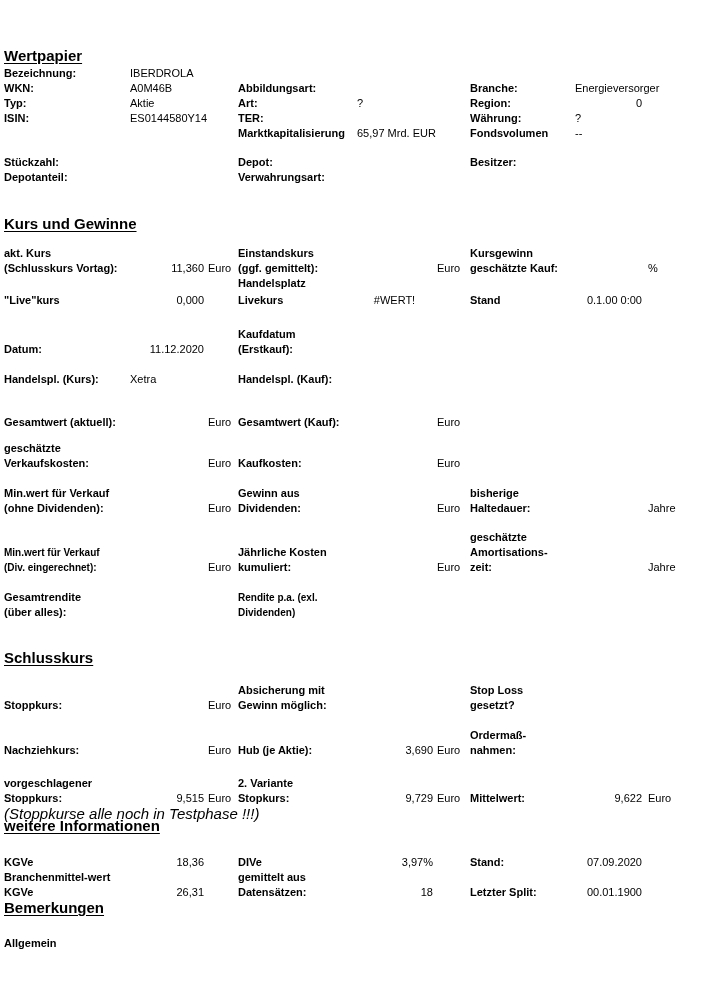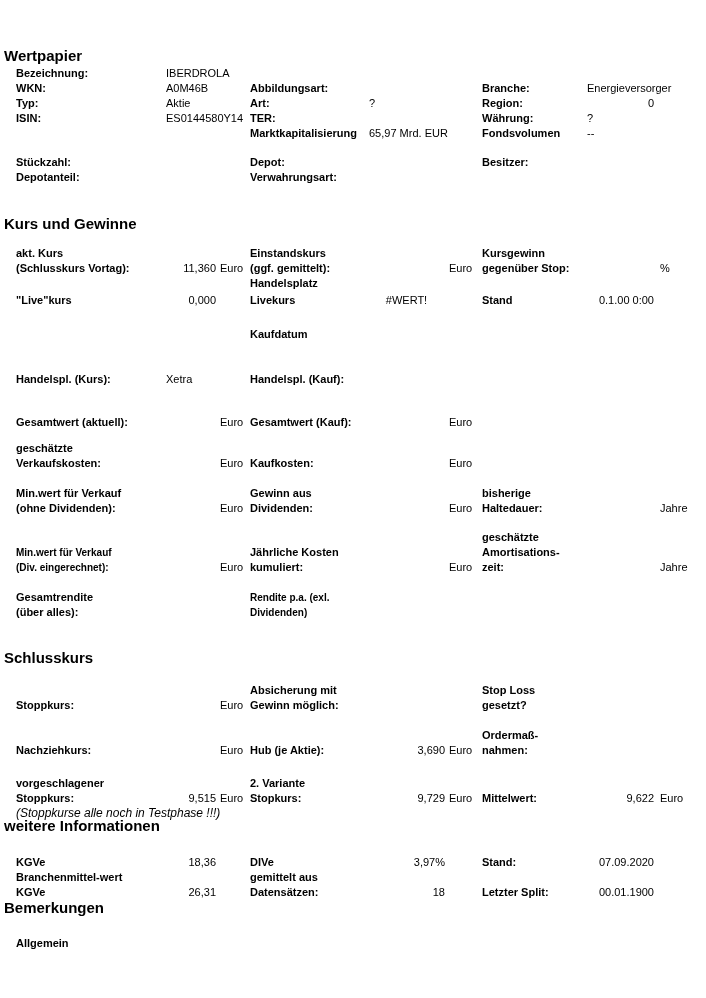--- a/index.html
+++ b/index.html
@@ -1,30 +1,30 @@
 <!DOCTYPE html>
 <html><head>
 <meta charset="utf-8">
 <style>
   html,body{margin:0;padding:0;background:#fff;}
   .page{position:relative;width:706px;height:998px;background:#ffffff;color:#000;
         font-family:"Liberation Sans",sans-serif;font-size:11px;line-height:15px;overflow:hidden;}
   .title{position:absolute;top:2px;left:0;width:706px;text-align:center;
          font-size:17.5px;font-weight:bold;line-height:24px;}
   .h{position:absolute;left:4px;font-size:15px;font-weight:bold;line-height:18px;
-     text-underline-offset:2px;white-space:nowrap;}
-  .row{position:absolute;left:12px;top:0;width:631px;height:15px;}
+     text-decoration:underline;text-underline-offset:2px;white-space:nowrap;}
+  .row{position:absolute;left:0;top:0;width:631px;height:15px;}
   .row span{position:absolute;top:0;white-space:nowrap;}
   .l{font-weight:bold;}
   .v{font-weight:normal;}
   .sm{font-size:10px;}
-  .note{font-style:italic;font-weight:normal;font-size:12px;left:4px;}
+  .note{font-style:italic;font-weight:normal;font-size:15px;left:4px;}
   .c1l{left:4px;}
   .c1v{left:130px;width:74px;text-align:right;}
-  .c1t{left:130px;margin-left:24px;}
+  .c1t{left:130px;}
   .c1u{left:208px;}
   .c2l{left:238px;}
   .c2v{left:356px;width:77px;text-align:right;}
   .c2t{left:357px;}
   .c2c{left:356px;width:77px;text-align:center;}
   .c2u{left:437px;}
   .c3l{left:470px;}
   .c3v{left:575px;width:67px;text-align:right;}
   .c3t{left:575px;}
   .c3u{left:648px;}
@@ -83,36 +83,41 @@
     <span class="l c1l">akt. Kurs</span>
     <span class="l c2l">Einstandskurs</span>
     <span class="l c3l">Kursgewinn</span>
   </div>
   <div class="row" style="top:261px">
     <span class="l c1l">(Schlusskurs Vortag):</span>
     <span class="v c1v">11,360</span>
     <span class="v c1u">Euro</span>
     <span class="l c2l">(ggf. gemittelt):</span>
     <span class="v c2u">Euro</span>
-    <span class="l c3l">gegenüber Stop:</span>
+    <span class="l c3l">geschätzte Kauf:</span>
     <span class="v c3u">%</span>
   </div>
   <div class="row" style="top:276px">
     <span class="l c2l">Handelsplatz</span>
   </div>
   <div class="row" style="top:293px">
     <span class="l c1l">"Live"kurs</span>
     <span class="v c1v">0,000</span>
     <span class="l c2l">Livekurs</span>
     <span class="v c2c">#WERT!</span>
     <span class="l c3l">Stand</span>
     <span class="v c3v">0.1.00 0:00</span>
   </div>
   <div class="row" style="top:327px">
     <span class="l c2l">Kaufdatum</span>
+  </div>
+  <div class="row" style="top:342px">
+    <span class="l c1l">Datum:</span>
+    <span class="v c1v">11.12.2020</span>
+    <span class="l c2l">(Erstkauf):</span>
   </div>
   <div class="row" style="top:372px">
     <span class="l c1l">Handelspl. (Kurs):</span>
     <span class="v c1t">Xetra</span>
     <span class="l c2l">Handelspl. (Kauf):</span>
   </div>
   <div class="row" style="top:415px">
     <span class="l c1l">Gesamtwert (aktuell):</span>
     <span class="v c1u">Euro</span>
     <span class="l c2l">Gesamtwert (Kauf):</span>

